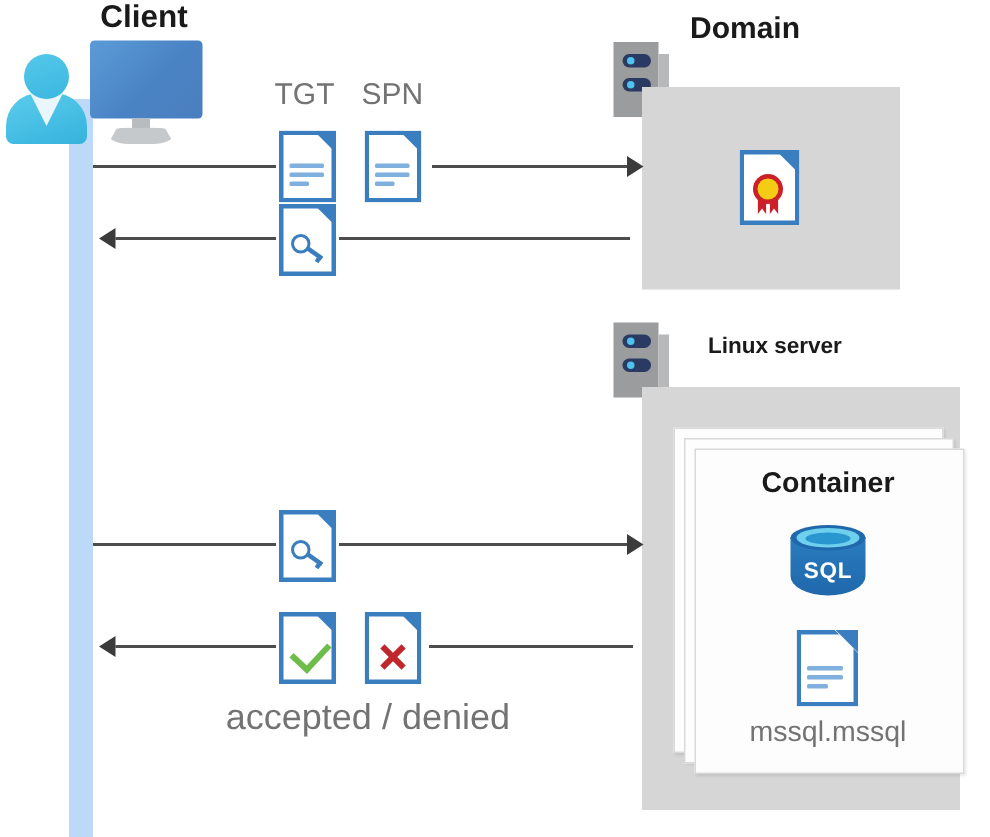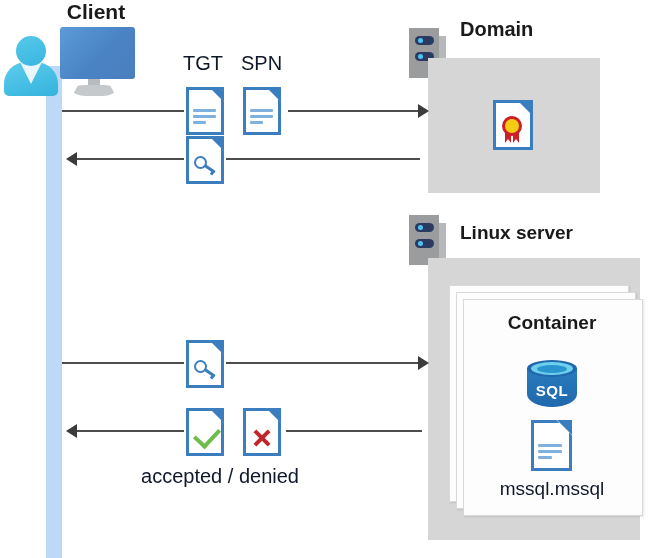--- a/index.html
+++ b/index.html
@@ -1,21 +1,21 @@
 <!DOCTYPE html>
 <html><head>
 <meta charset="utf-8">
 <style>
   html,body{margin:0;padding:0;background:#ffffff;}
   body{width:660px;height:558px;position:relative;overflow:hidden;
        font-family:"Liberation Sans","DejaVu Sans",sans-serif;
        -webkit-font-smoothing:antialiased;}
   .abs{position:absolute;}
   .lbl-bold{font-weight:bold;color:#1a1a1a;}
-  .lbl-plain{color:#0f172a;}
+  .lbl-plain{color:#737373;}
 
   
   #client-lifeline{left:46px;top:66px;width:16px;height:492px;background:#bcd9f7;}
 
   
   #client-monitor-screen{left:60px;top:27px;width:75px;height:52px;border-radius:3px;
       background:linear-gradient(135deg,#5b9bd8 0%,#4a83c4 55%,#4a7fbf 100%);}
   #client-monitor-neck{left:88px;top:79px;width:12px;height:14px;background:#b9bcbe;}
   #client-monitor-base{left:72px;top:85px;width:44px;height:11px;
       background:#c6c9cb;border-radius:50%/60% 60% 100% 100%;
@@ -82,21 +82,21 @@
 <div class="abs rack" style="left:409px;top:28px;">
   <div class="shadow"></div>
   <div class="slot" style="top:8px;">
       <div class="led"></div>
     </div>
   <div class="slot" style="top:24px;">
       <div class="led"></div>
     </div>
 </div>
 
-<div class="abs" style="left:460px;top:16px;width:200px;font-size:20px;line-height:26px;">
+<div class="abs" style="left:460px;top:6px;width:200px;font-size:20px;line-height:26px;">
   <div class="lbl-bold">Domain</div>
 </div>
 
 <div class="abs panel" id="dc-panel"></div>
 
 <div class="abs" style="left:493px;top:100px;width:40px;height:50px;">
   <div class="abs" style="inset:0;background:#ffffff;border:3px solid #3a7ebf;box-sizing:border-box;
        clip-path:polygon(0 0,62% 0,100% 30%,100% 100%,0 100%);"></div>
   <div class="abs" style="right:0;top:0;width:16px;height:16px;background:#3a7ebf;clip-path:polygon(0 0,100% 100%,100% 0);"></div>
   <div class="abs" style="left:12px;top:29px;width:6px;height:14px;background:#cc2029;clip-path:polygon(0 0,100% 0,100% 100%,50% 72%,0 100%);"></div>
@@ -108,31 +108,31 @@
 <div class="abs rack" style="left:409px;top:215px;">
   <div class="shadow"></div>
   <div class="slot" style="top:8px;">
       <div class="led"></div>
     </div>
   <div class="slot" style="top:24px;">
       <div class="led"></div>
     </div>
 </div>
 
-<div class="abs lbl-bold" style="left:460px;top:222px;font-size:19px;">Linux server</div>
+<div class="abs lbl-bold" style="left:472px;top:222px;font-size:15px;">Linux server</div>
 
 <div class="abs panel" id="linux-panel"></div>
 
 <div class="abs card" id="container-card-back"></div>
 <div class="abs card" id="container-card-mid"></div>
 <div class="abs card" id="container-card-front"></div>
 
 <div class="abs lbl-bold" style="left:463px;top:312px;width:178px;text-align:center;font-size:19px;">Container</div>
 
-<div class="abs" style="left:527px;top:360px;width:28px;height:55px;text-decoration:underline;">
+<div class="abs" style="left:527px;top:350px;width:28px;height:55px;text-decoration:underline;">
   <div class="abs" style="left:0;top:8px;width:50px;height:39px;background:linear-gradient(180deg,#2a7cc0 0%,#1f68ab 100%);border-radius:0 0 25px 25px/0 0 13px 13px;"></div>
   <div class="abs" style="left:0;top:0;width:50px;height:17px;border-radius:50%;background:#1f68ab;"></div>
   <div class="abs" style="left:4px;top:2px;width:42px;height:13px;border-radius:50%;background:#6fd0ee;"></div>
   <div class="abs" style="left:10px;top:5px;width:30px;height:8px;border-radius:50%;background:#2a96cf;"></div>
   <div class="abs" style="left:0;top:22px;width:50px;text-align:center;color:#ffffff;font-size:15px;font-weight:bold;letter-spacing:.5px;">SQL</div>
 </div>
 
 <div class="abs doc" style="left:531px;top:420px;width:41px;height:51px;">
   <div class="body"></div>
     <div class="fold"></div>
@@ -199,13 +199,13 @@
 </div>
 <div class="abs doc" style="left:243px;top:408px;">
   <div class="body"></div>
     <div class="fold"></div>
   <div class="abs" style="left:9px;top:20px;width:20px;height:20px;">
     <div class="abs" style="left:0;top:8px;width:20px;height:4px;background:#c0272d;transform:rotate(45deg);"></div>
     <div class="abs" style="left:0;top:8px;width:20px;height:4px;background:#c0272d;transform:rotate(-45deg);"></div>
   </div>
 </div>
 
-<div class="abs lbl-plain" style="left:100px;top:465px;width:240px;text-align:center;font-size:20px;">accepted / denied</div>
+<div class="abs lbl-plain" style="left:100px;top:465px;width:240px;text-align:right;font-size:24px;">accepted / denied</div>
 
 </body></html>

